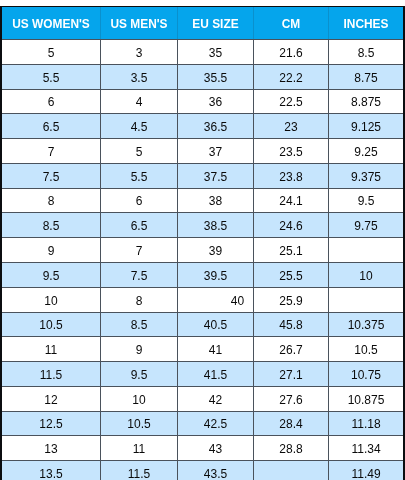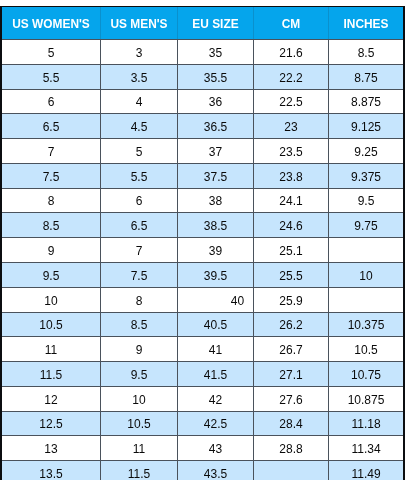--- a/index.html
+++ b/index.html
@@ -253,21 +253,21 @@
       <div class="cell" style="left:2px;width:98px;">
         <span style="position:relative;top:0.5px;">10.5</span>
       </div>
       <div class="cell" style="left:101px;width:76px;">
         <span style="position:relative;top:0.5px;">8.5</span>
       </div>
       <div class="cell" style="left:178px;width:75px;">
         <span style="position:relative;top:0.5px;">40.5</span>
       </div>
       <div class="cell" style="left:254px;width:74px;">
-        <span style="position:relative;top:0.5px;">26.2</span>
+        <span style="position:relative;top:0.5px;">45.8</span>
       </div>
       <div class="cell" style="left:329px;width:74px;">
         <span style="position:relative;top:0.5px;">10.375</span>
       </div>
     </div>
     <div class="drow plain" style="top:331px;height:24px;">
       <div class="cell" style="left:2px;width:98px;">
         <span style="position:relative;top:0.5px;">11</span>
       </div>
       <div class="cell" style="left:101px;width:76px;">

